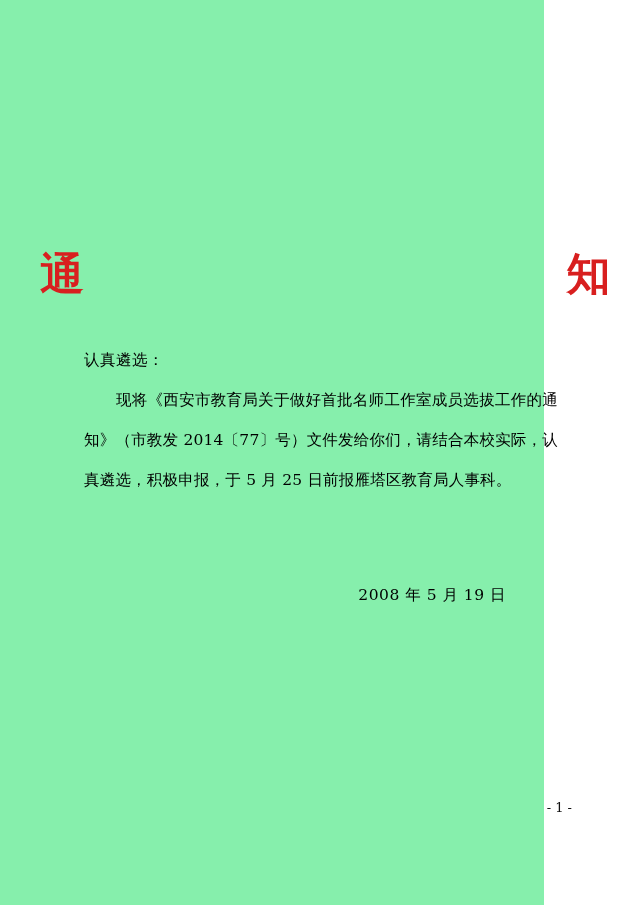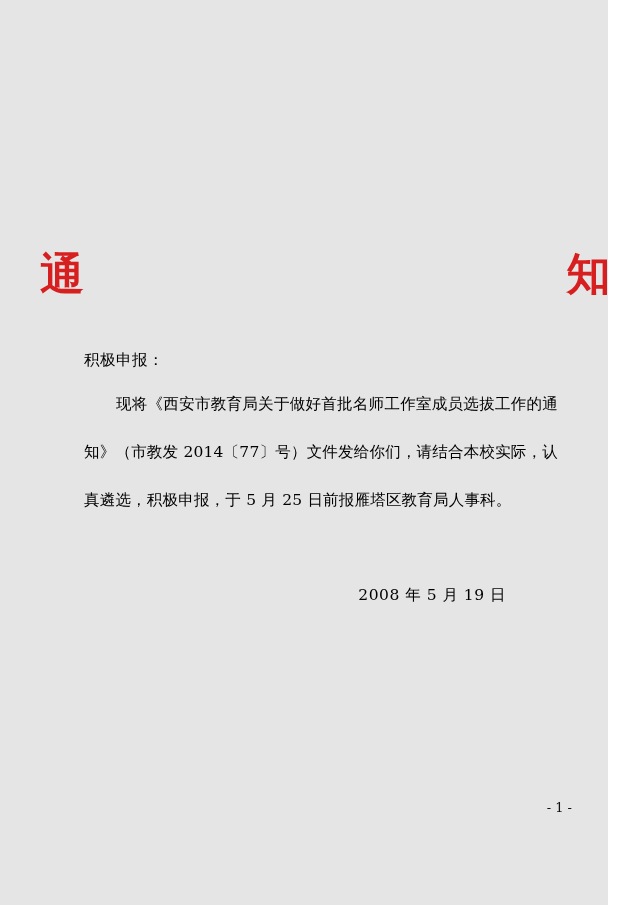--- a/index.html
+++ b/index.html
@@ -9,23 +9,23 @@
   body {
     width: 640px;
     height: 905px;
     background: #ffffff;
     font-family: "DejaVu Serif", "Liberation Serif", serif;
     color: #000000;
     overflow: hidden;
   }
   .page {
     position: relative;
-    width: 608px;
+    width: 544px;
     height: 905px;
-    background: #e5e5e5;
+    background: #86efac;
     box-sizing: border-box;
   }
   .doc-title {
     position: absolute;
     top: 248px;
     left: 0;
     width: 640px;
     text-align: center;
     font-family: "DejaVu Serif", "Liberation Serif", serif;
     font-size: 44px;
@@ -42,21 +42,21 @@
     left: 84px;
     width: 474px;
   }
   .salutation {
     font-size: 15.5px;
     line-height: 40px;
     letter-spacing: 0.5px;
   }
   .para {
     font-size: 15.5px;
-    line-height: 48px;
+    line-height: 40px;
     text-align: justify;
     text-justify: inter-ideograph;
     text-indent: 32px;
     letter-spacing: 0.2px;
   }
   .date-line {
     position: absolute;
     top: 585px;
     left: 84px;
     width: 474px;
@@ -79,21 +79,21 @@
   }
 </style>
 </head>
 <body>
 
 <div class="page">
 
   <div class="doc-title">通        知</div>
 
   <div class="body-block">
-    <div class="salutation">积极申报：</div>
+    <div class="salutation">认真遴选：</div>
     <div class="para">现将《西安市教育局关于做好首批名师工作室成员选拔工作的通知》（市教发 2014〔77〕号）文件发给你们，请结合本校实际，认真遴选，积极申报，于 5 月 25 日前报雁塔区教育局人事科。</div>
   </div>
 
   <div class="date-line">2008 年 5 月 19 日</div>
 
   <div class="page-number">- 1 -</div>
 
 </div>
 
 </body></html>

